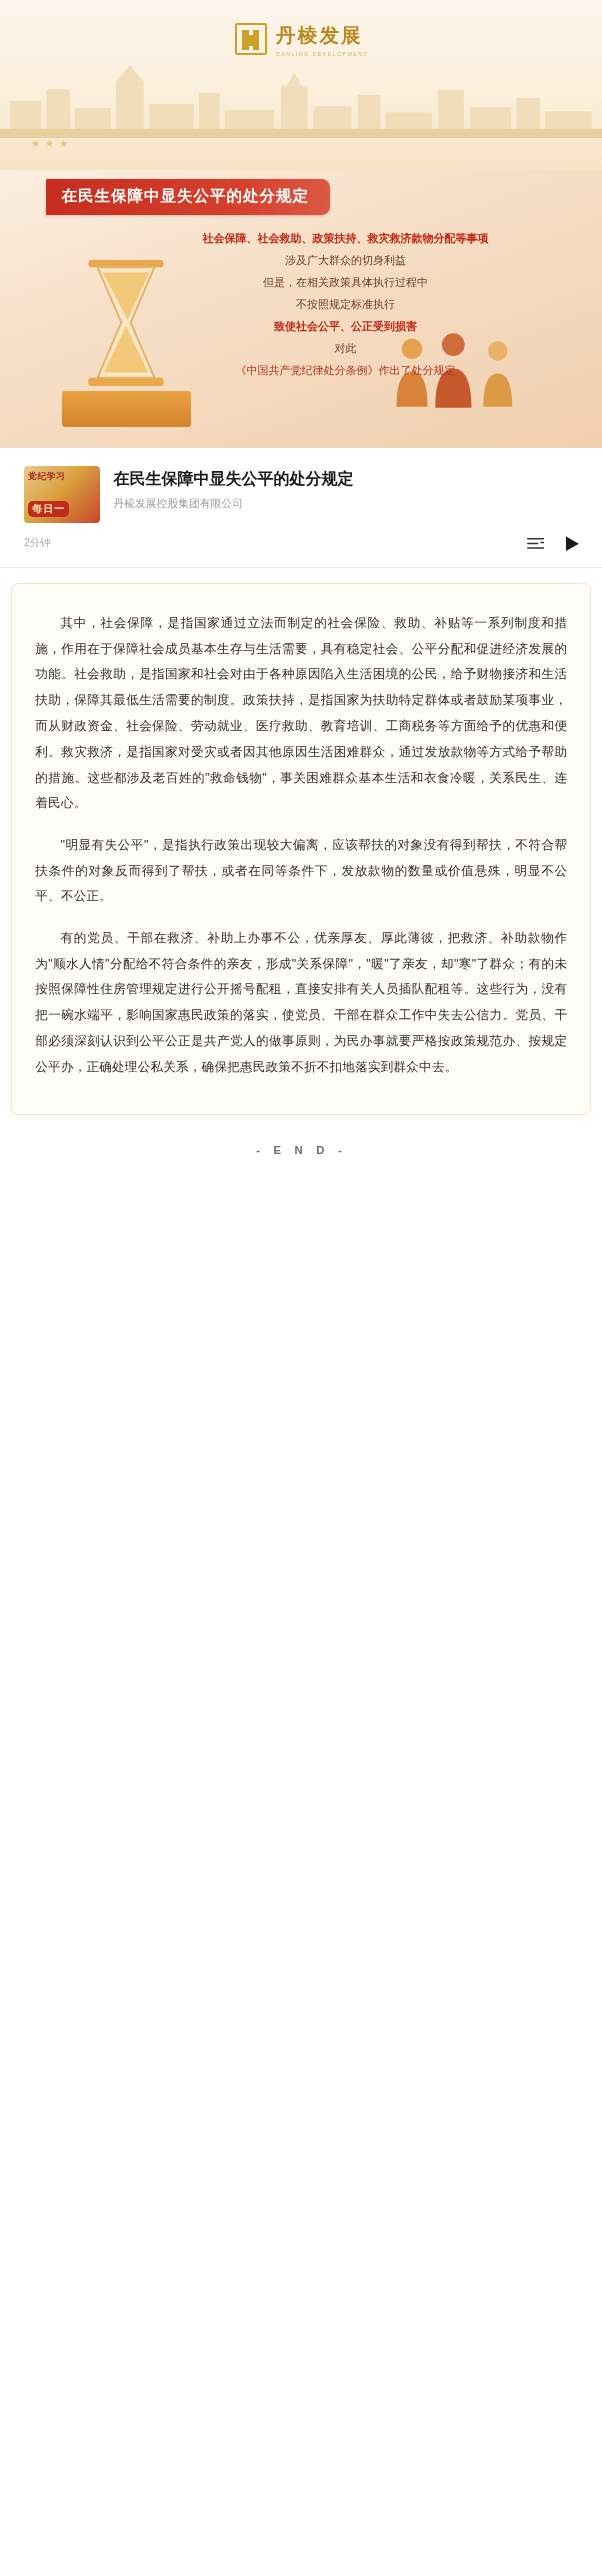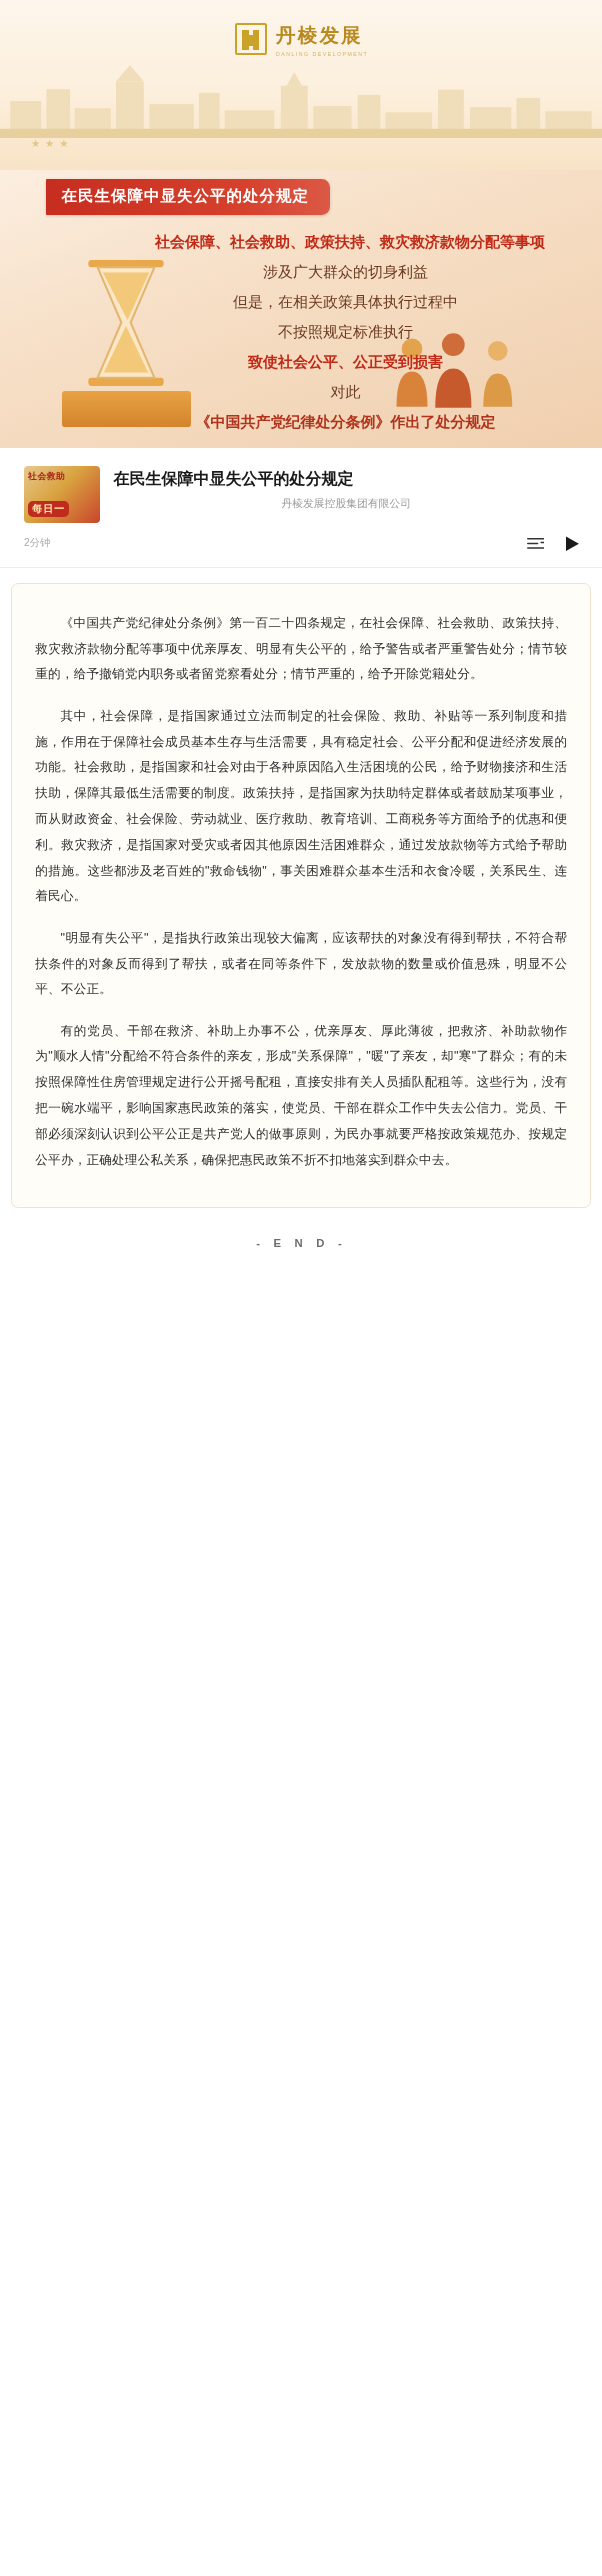--- a/index.html
+++ b/index.html
@@ -114,27 +114,27 @@
     z-index: 5;
   }
   .hero-textblock {
     position: absolute;
     top: 57px;
     left: 155px;
     width: 381px;
     text-align: center;
     color: #b1331d;
     line-height: 2;
-    font-size: 15px;
+    font-size: 11px;
     z-index: 4;
   }
   .hero-textblock .ln { display: block; white-space: nowrap; }
   .hero-textblock .red-strong { color: #c02a16; font-weight: bold; }
   .hero-textblock .dark { color: #6b3a21; }
-  .hero-textblock .quote { color: #b1331d; font-weight: bold; }
+  .hero-textblock .quote { color: #b1331d; font-weight: normal; }
 
   
   .hourglass {
     position: absolute;
     left: 77px; top: 88px;
     width: 98px; height: 129px;
     z-index: 3;
   }
   .podium {
     position: absolute;
@@ -184,21 +184,20 @@
   .ah-title {
     font-size: 16px;
     line-height: 1.45;
     color: #1a1a1a;
     font-weight: bold;
   }
   .ah-source {
     margin-top: 7.2px;
     font-size: 10.8px;
     color: #9a9a9a;
-    text-align: center;
   }
   .ah-meta {
     margin-top: 13.4px;
     display: flex;
     align-items: flex-start;
     justify-content: space-between;
   }
   .ah-duration { font-size: 10.3px; color: #a8a8a8; }
   .ah-controls { display: flex; align-items: center; gap: 20.6px; }
   .icon-list, .icon-play { cursor: pointer; }
@@ -306,21 +305,21 @@
     <span class="ln dark">不按照规定标准执行</span>
     <span class="ln red-strong">致使社会公平、公正受到损害</span>
     <span class="ln dark">对此</span>
     <span class="ln quote">《中国共产党纪律处分条例》作出了处分规定</span>
   </div>
 </div>
 
 <div class="article-head">
   <div class="ah-row">
     <div class="ah-thumb">
-      <div class="th-top">社会救助</div>
+      <div class="th-top">党纪学习</div>
       <div class="th-badge">每日一</div>
     </div>
     <div class="ah-titlewrap">
       <div class="ah-title">在民生保障中显失公平的处分规定</div>
       <div class="ah-source">丹棱发展控股集团有限公司</div>
     </div>
   </div>
   <div class="ah-meta">
     <div class="ah-duration">2分钟</div>
     <div class="ah-controls">
@@ -336,20 +335,19 @@
         <svg width="14.4" height="15.5" viewBox="0 0 28 30">
           <polygon points="2,1 27,15 2,29" fill="#1a1a1a"></polygon>
         </svg>
       </span>
     </div>
   </div>
 </div>
 <div class="divider-line"></div>
 
 <div class="body-card">
-  <p>《中国共产党纪律处分条例》第一百二十四条规定，在社会保障、社会救助、政策扶持、救灾救济款物分配等事项中优亲厚友、明显有失公平的，给予警告或者严重警告处分；情节较重的，给予撤销党内职务或者留党察看处分；情节严重的，给予开除党籍处分。</p>
   <p>其中，社会保障，是指国家通过立法而制定的社会保险、救助、补贴等一系列制度和措施，作用在于保障社会成员基本生存与生活需要，具有稳定社会、公平分配和促进经济发展的功能。社会救助，是指国家和社会对由于各种原因陷入生活困境的公民，给予财物接济和生活扶助，保障其最低生活需要的制度。政策扶持，是指国家为扶助特定群体或者鼓励某项事业，而从财政资金、社会保险、劳动就业、医疗救助、教育培训、工商税务等方面给予的优惠和便利。救灾救济，是指国家对受灾或者因其他原因生活困难群众，通过发放款物等方式给予帮助的措施。这些都涉及老百姓的"救命钱物"，事关困难群众基本生活和衣食冷暖，关系民生、连着民心。</p>
   <p>"明显有失公平"，是指执行政策出现较大偏离，应该帮扶的对象没有得到帮扶，不符合帮扶条件的对象反而得到了帮扶，或者在同等条件下，发放款物的数量或价值悬殊，明显不公平、不公正。</p>
   <p>有的党员、干部在救济、补助上办事不公，优亲厚友、厚此薄彼，把救济、补助款物作为"顺水人情"分配给不符合条件的亲友，形成"关系保障"，"暖"了亲友，却"寒"了群众；有的未按照保障性住房管理规定进行公开摇号配租，直接安排有关人员插队配租等。这些行为，没有把一碗水端平，影响国家惠民政策的落实，使党员、干部在群众工作中失去公信力。党员、干部必须深刻认识到公平公正是共产党人的做事原则，为民办事就要严格按政策规范办、按规定公平办，正确处理公私关系，确保把惠民政策不折不扣地落实到群众中去。</p>
 </div>
 
 <div class="end-mark">- E N D -</div>
 
 
 </body></html>

